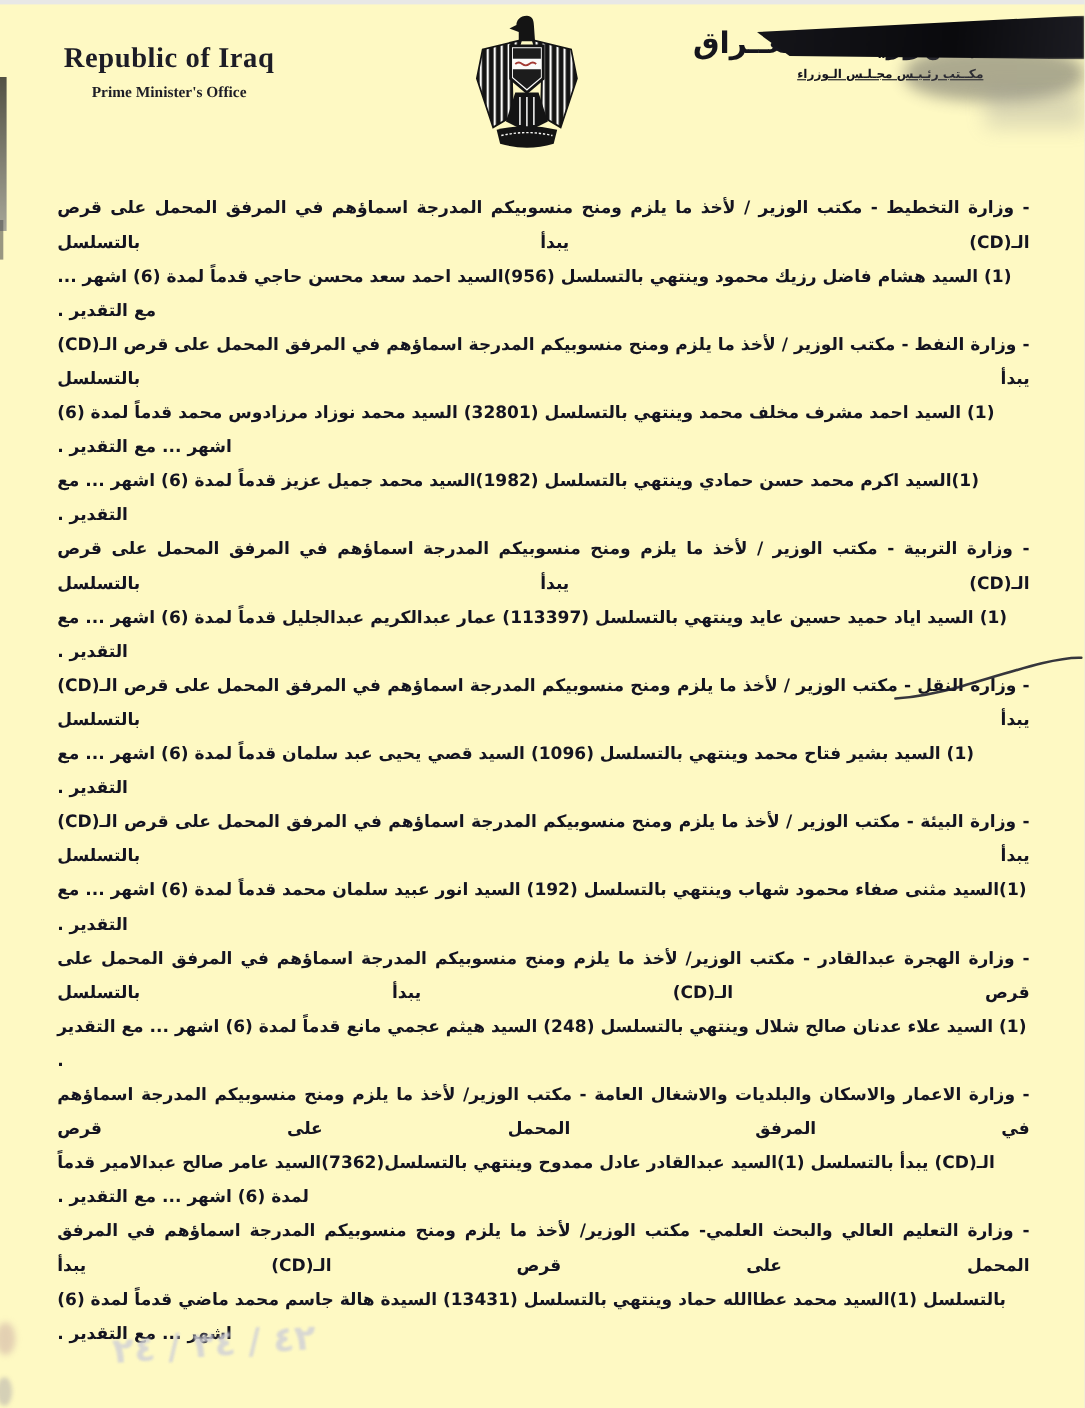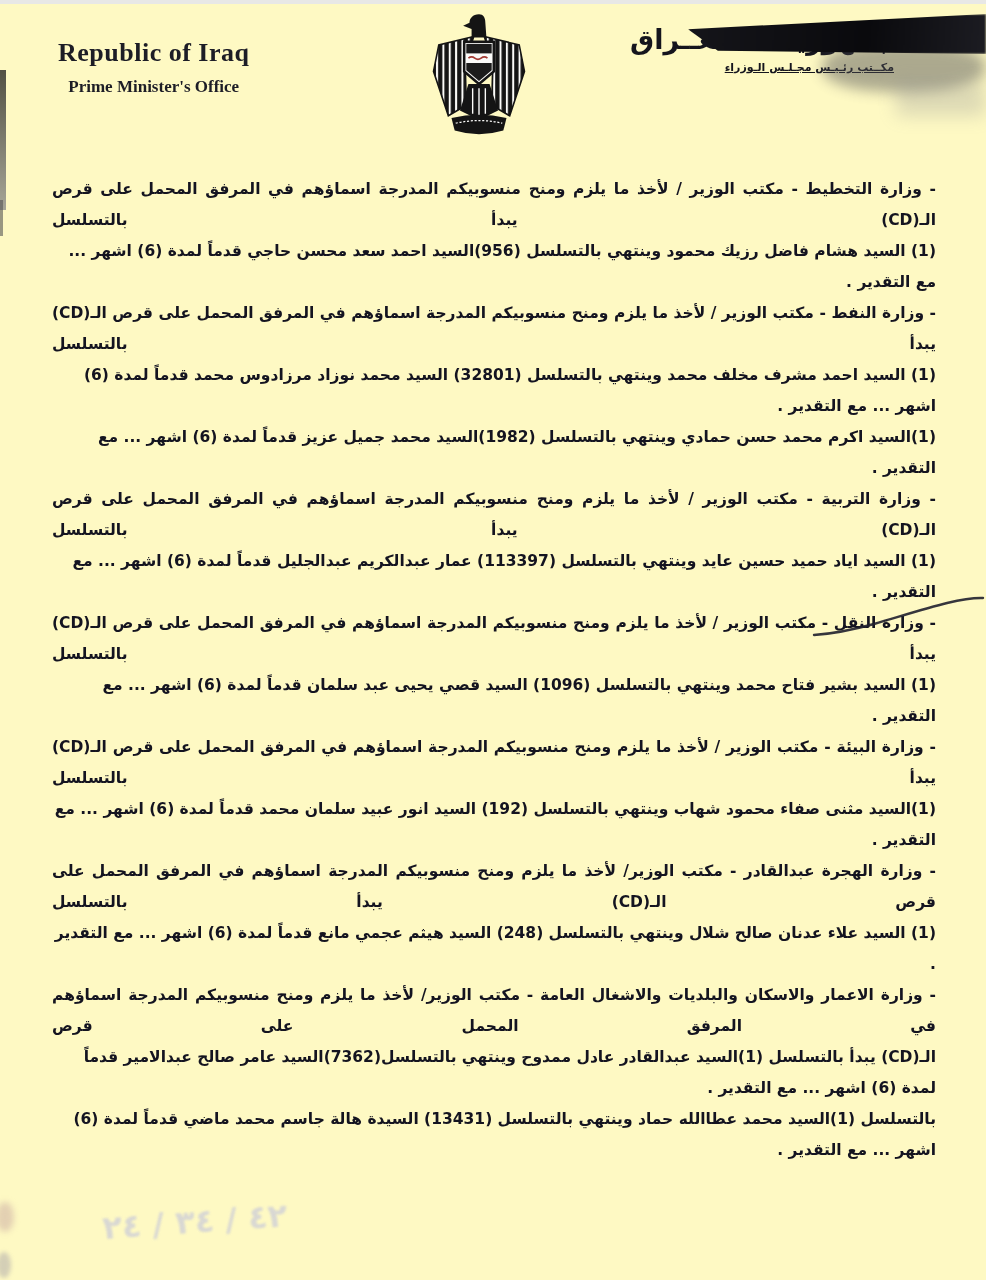--- a/index.html
+++ b/index.html
@@ -4,21 +4,21 @@
 <style>
   html,body{margin:0;padding:0;background:#e8e8e6;}
   .page{
     position:relative;width:986px;height:1280px;margin:4px auto;
     background:#fef9c3;overflow:hidden;
     font-family:"DejaVu Sans",sans-serif;color:#161620;
   }
   
   .hdr-en{position:absolute;left:58px;top:34px;text-align:center;color:#1d1d26;}
   .hdr-en .t1{font-family:"Liberation Serif",serif;font-weight:bold;font-size:26px;letter-spacing:.5px;}
-  .hdr-en .t2{font-family:"Liberation Serif",serif;font-weight:bold;font-size:17px;margin-top:9px;}
+  .hdr-en .t2{font-family:"Liberation Serif",serif;font-weight:bold;font-size:14px;margin-top:9px;}
   .hdr-ar{position:absolute;right:92px;top:20px;text-align:right;direction:rtl;color:#15151d;}
   .hdr-ar .a1{font-size:27px;font-weight:bold;letter-spacing:0;}
   .hdr-ar .a2{font-size:11px;font-weight:bold;margin-top:6px;margin-right:0;text-decoration:underline;}
   .emblem{position:absolute;left:426px;top:6px;width:106px;height:146px;}
   
   .smudge1{position:absolute;left:688px;top:10px;width:298px;height:40px;
     background:linear-gradient(95deg,#15151a 0%,#0a0a0d 60%,#1c1c22 100%);
     clip-path:polygon(0 38%,100% 0,100% 100%,10% 92%);filter:blur(1.2px);z-index:6;}
   .smudge2{position:absolute;left:822px;top:38px;width:164px;height:50px;background:#4a4a50;
     opacity:.45;filter:blur(7px);border-radius:45%;z-index:5;}
@@ -36,21 +36,21 @@
     transform:rotate(-4deg);filter:blur(1.1px);opacity:.85;z-index:1;}
   .pen-mark{position:absolute;right:0;top:586px;width:176px;height:56px;z-index:4;}
   
   .doc-body{
     position:absolute;top:170px;left:52px;right:50px;direction:rtl;
     font-size:15.5px;font-weight:bold;line-height:31px;color:#141420;
   }
   .entry{margin:0;}
   .line{white-space:normal;}
   .l-justify{text-align:justify;text-align-last:justify;}
-  .l-center{text-align:right;}
+  .l-center{text-align:left;}
 </style>
 </head>
 <body>
 
 <div class="page">
 
   <div class="hdr-en">
     <div class="t1">Republic of Iraq</div>
     <div class="t2">Prime Minister's Office</div>
   </div>
@@ -133,18 +133,19 @@
         <div class="line l-justify">- وزارة الهجرة عبدالقادر - مكتب الوزير/ لأخذ ما يلزم ومنح منسوبيكم المدرجة اسماؤهم في المرفق المحمل على قرص الـ(CD) يبدأ بالتسلسل</div>
         <div class="line l-center">(1) السيد علاء عدنان صالح شلال وينتهي بالتسلسل (248) السيد هيثم عجمي مانع قدماً لمدة (6) اشهر ... مع التقدير .</div>
       </div>
 
     <div class="entry">
         <div class="line l-justify">- وزارة الاعمار والاسكان والبلديات والاشغال العامة - مكتب الوزير/ لأخذ ما يلزم ومنح منسوبيكم المدرجة اسماؤهم في المرفق المحمل على قرص</div>
         <div class="line l-center">الـ(CD) يبدأ بالتسلسل (1)السيد عبدالقادر عادل ممدوح وينتهي بالتسلسل(7362)السيد عامر صالح عبدالامير قدماً لمدة (6) اشهر ... مع التقدير .</div>
       </div>
 
     <div class="entry">
+        <div class="line l-justify">- وزارة التعليم العالي والبحث العلمي- مكتب الوزير/ لأخذ ما يلزم ومنح منسوبيكم المدرجة اسماؤهم في المرفق المحمل على قرص الـ(CD) يبدأ</div>
         <div class="line l-center">بالتسلسل (1)السيد محمد عطاالله حماد وينتهي بالتسلسل (13431) السيدة هالة جاسم محمد ماضي قدماً لمدة (6) اشهر ... مع التقدير .</div>
       </div>
 
   </div>
 
 </div>
 
 </body></html>

